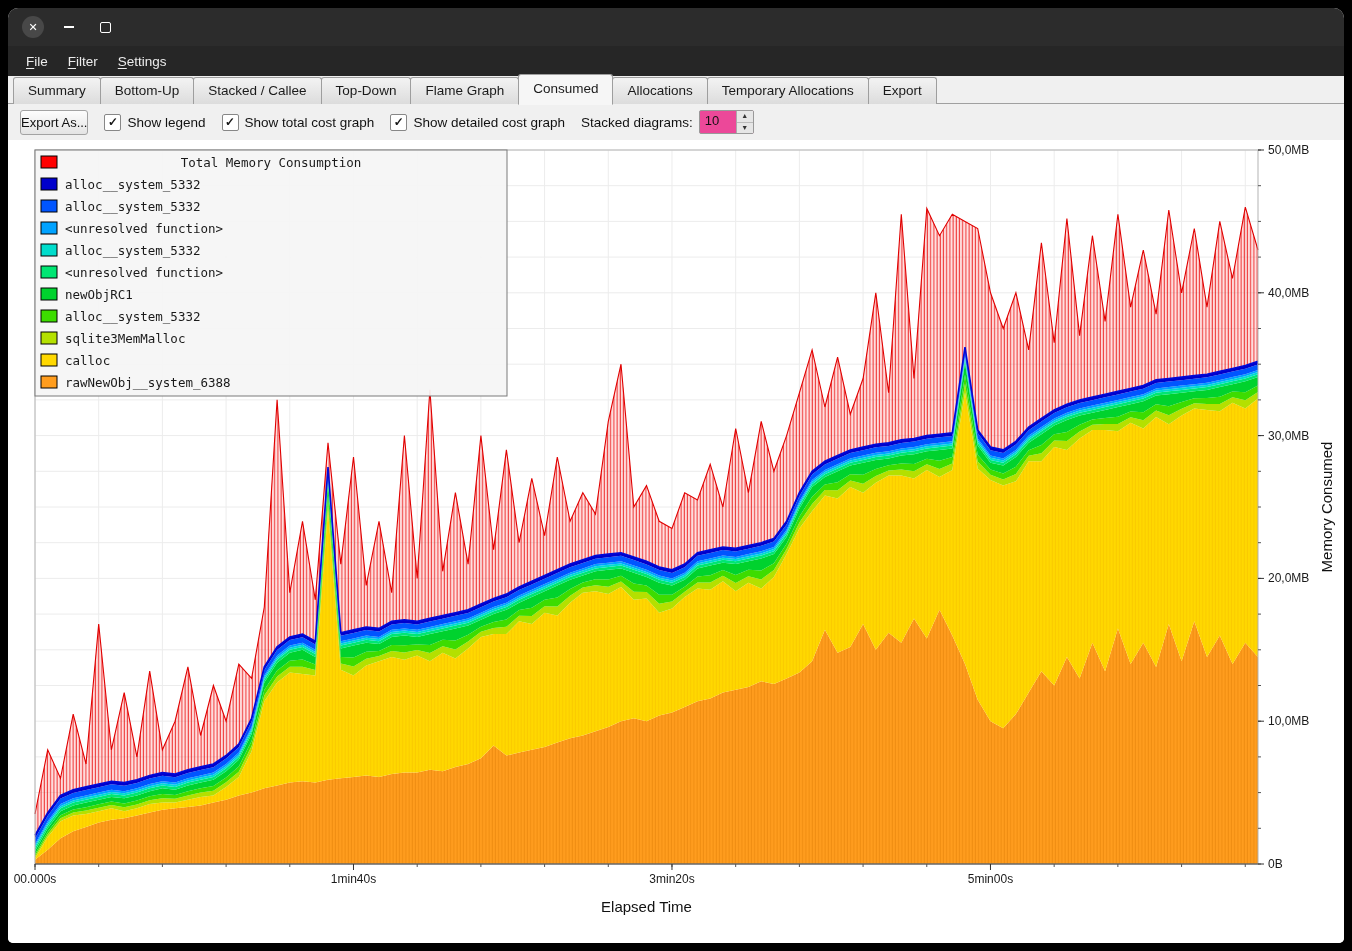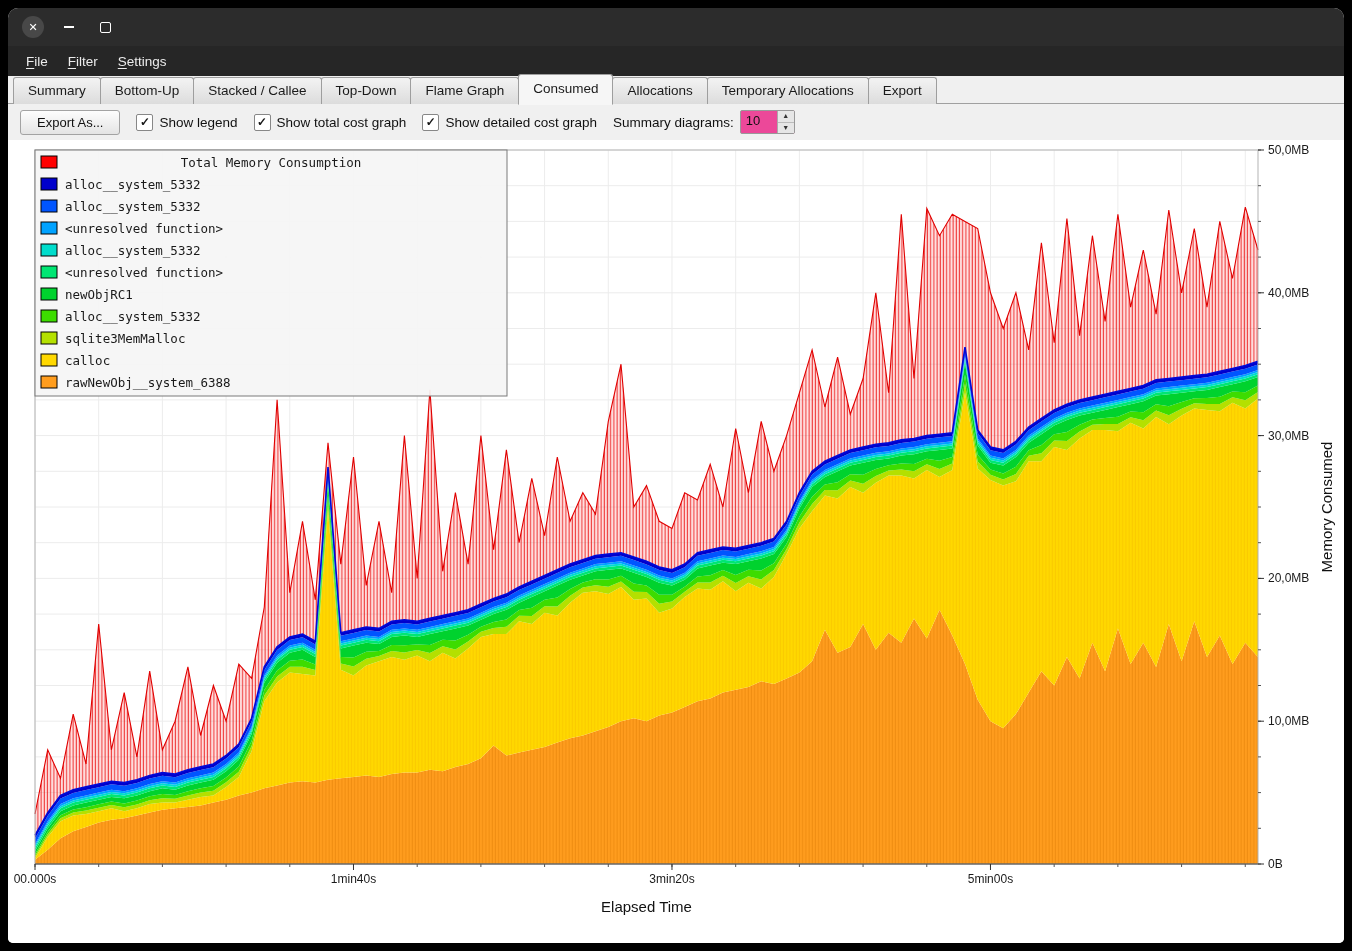--- a/index.html
+++ b/index.html
@@ -13,21 +13,21 @@
   .ctl .maxbox{width:9px;height:9px;border:1.5px solid #fff;border-radius:2px;display:block;}
   .title-text{color:#ffffff;font-weight:bold;font-size:13.5px;}
   .menubar{height:30px;background:#262626;display:flex;align-items:center;padding-left:8px;}
   .menu-item{color:#ececec;font-size:13.5px;padding:4px 10px;border-radius:3px;}
   .menu-item u{text-decoration:underline;text-underline-offset:2px;}
   .tabbar{height:28px;background:#f0f0f0;display:flex;align-items:flex-end;padding-left:5px;position:relative;}
   .tabbar::after{content:"";position:absolute;left:0;right:0;bottom:0;height:1px;background:#a0a0a0;}
   .tab{position:relative;z-index:1;font-size:13.5px;color:#1a1a1a;padding:4px 14px 5px 14px;border:1px solid #9e9e9e;border-bottom:none;background:linear-gradient(#f3f3f3,#dcdcdc);margin-right:-1px;border-radius:3px 3px 0 0;height:17px;line-height:17px;}
   .tab.active{background:#f6f6f6;height:20px;line-height:20px;z-index:3;border-bottom:1px solid #f6f6f6;margin-bottom:-1px;}
   .toolbar{height:36px;background:#f0f0f0;display:flex;align-items:center;gap:16px;padding:0 12px;}
-  .btn{font-size:13px;color:#111;padding:4px 16px;border:1px solid #a3a3a3;border-radius:3px;background:linear-gradient(#fdfdfd,#e4e4e4);}
+  .btn{font-size:13px;color:#111;padding:4px 0;border:1px solid #a3a3a3;border-radius:3px;background:linear-gradient(#fdfdfd,#e4e4e4);}
   .checkbox{display:flex;align-items:center;gap:6px;font-size:13.5px;color:#111;}
   .cbox{width:15px;height:15px;background:#fff;border:1px solid #878787;border-radius:2px;display:flex;align-items:center;justify-content:center;font-size:12px;color:#161616;font-weight:bold;}
   .spingroup{display:flex;align-items:center;gap:6px;font-size:13.5px;color:#111;}
   .spinbox{display:flex;border:1px solid #999;border-radius:2px;background:#ec4899;}
   .spinval{width:26px;padding:2px 5px;font-size:13px;color:#111;}
   .spinbtns{display:flex;flex-direction:column;border-left:1px solid #aaa;}
   .spinbtn{width:16px;height:10.5px;background:#e6e6e6;font-size:7px;line-height:10px;text-align:center;color:#333;}
   .spinbtn:first-child{border-bottom:1px solid #bbb;}
   .chartwrap{position:absolute;left:0;top:132px;width:1336px;height:803px;background:#ffffff;}
   svg text{font-family:"Liberation Sans",sans-serif;}
@@ -78,21 +78,21 @@
         <span class="checkbox">
           <span class="cbox">✓</span>
           <span>Show total cost graph</span>
         </span>
         <span class="checkbox">
           <span class="cbox">✓</span>
           <span>Show detailed cost graph</span>
         </span>
       </span>
     <span class="spingroup">
-      <span>Summary diagrams:</span>
+      <span>Stacked diagrams:</span>
       <span class="spinbox">
         <span class="spinval">10</span>
         <span class="spinbtns">
           <span class="spinbtn">▲</span>
           <span class="spinbtn">▼</span>
         </span>
       </span>
     </span>
   </div>
 

